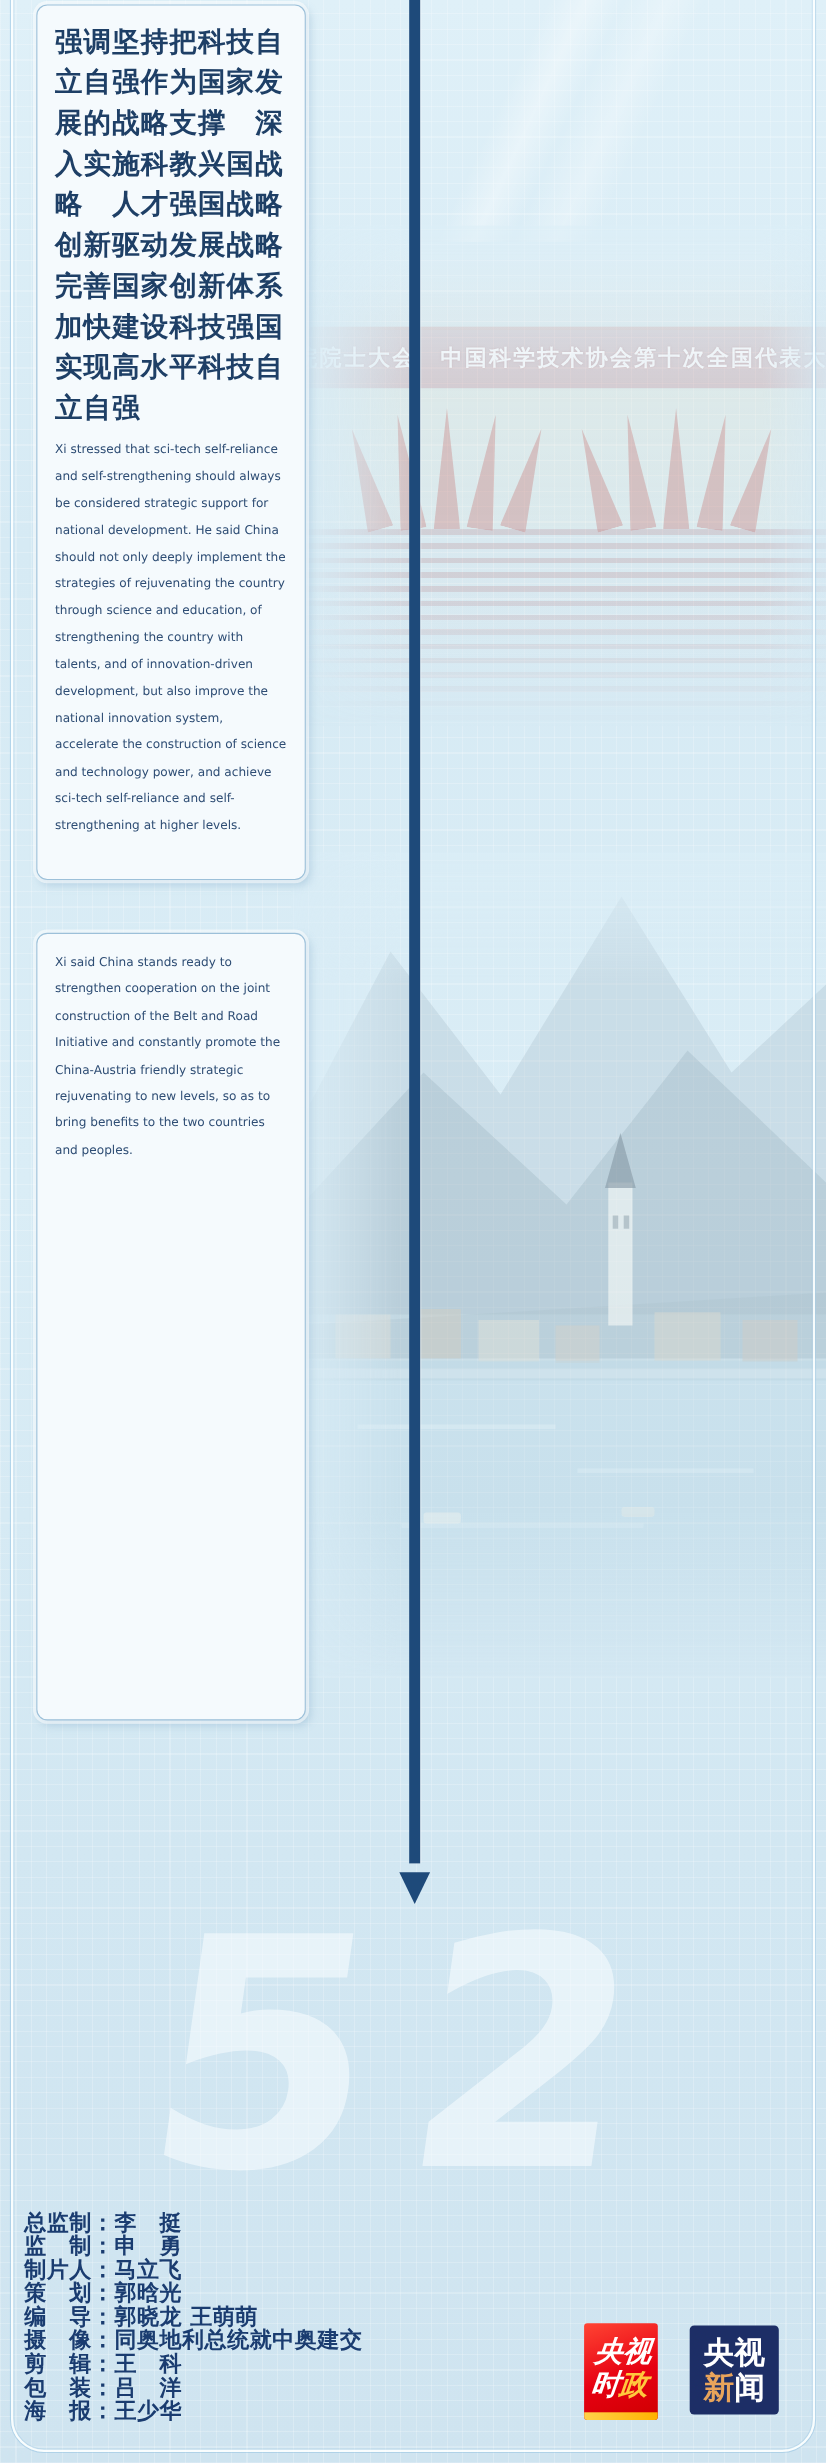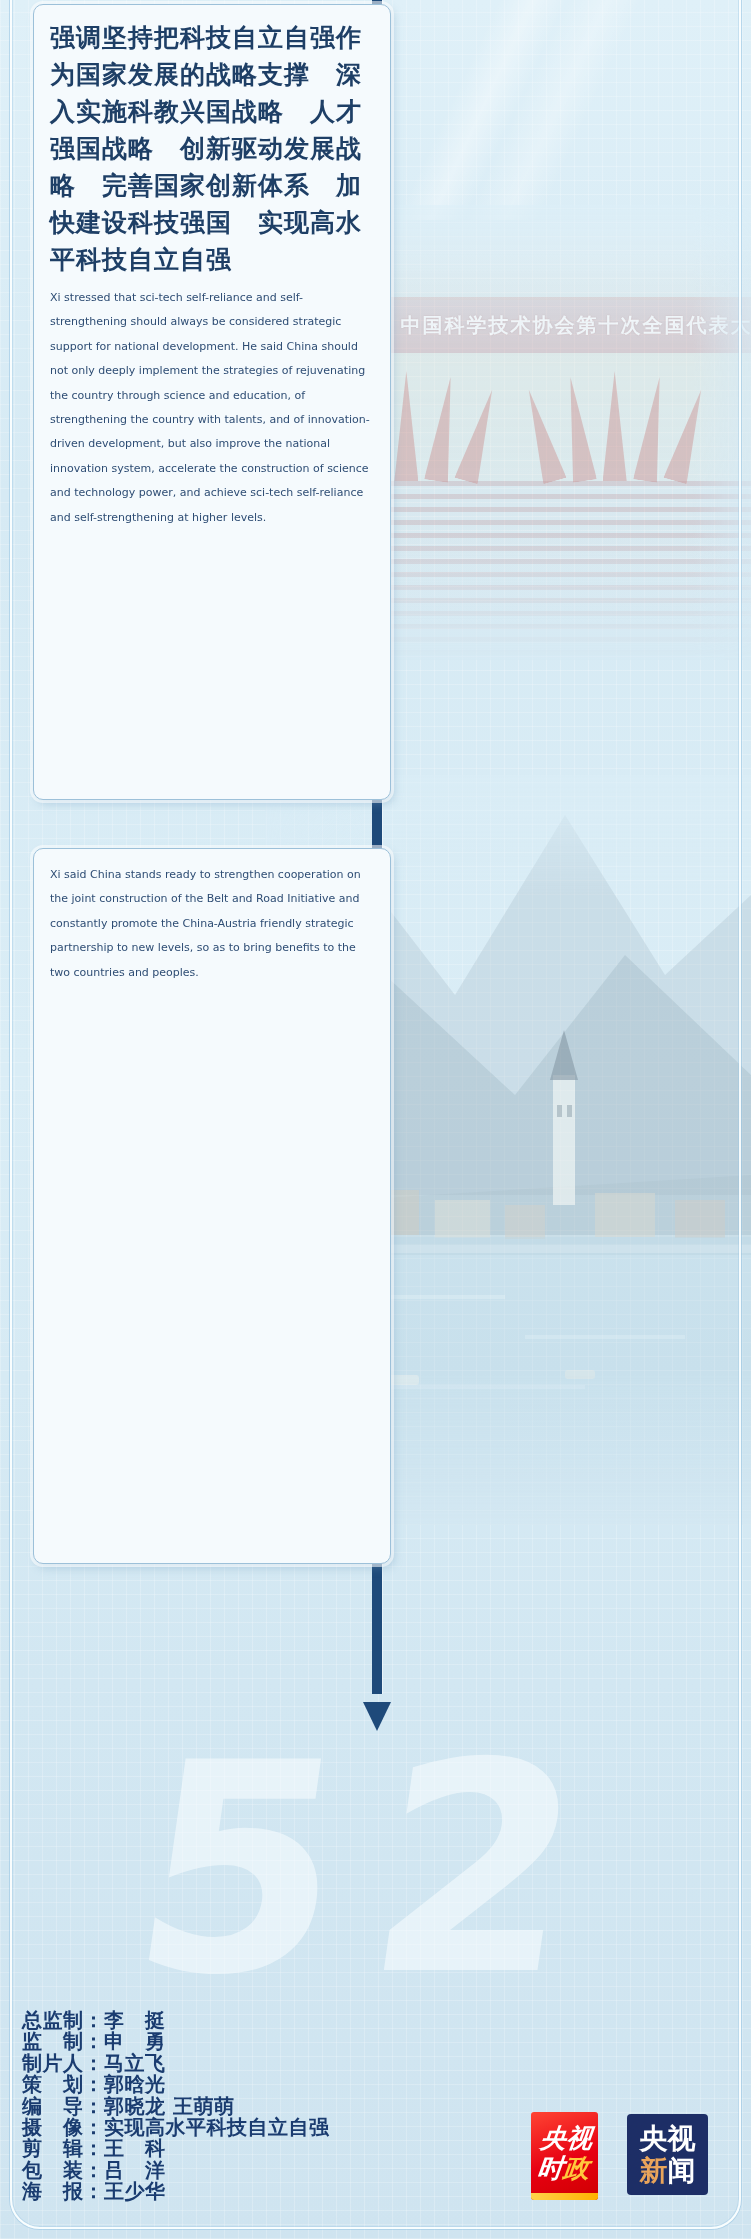--- a/index.html
+++ b/index.html
@@ -67,21 +67,21 @@
     letter-spacing:34px;transform:skewX(-8deg);font-family:"DejaVu Sans",sans-serif;}
 
   
   .timeline-line{position:absolute;left:372px;top:0;width:10px;height:1694px;
     background:#1e4a7a;z-index:3;box-shadow:1px 0 0 rgba(255,255,255,.5);}
   .timeline-arrow{position:absolute;left:363px;top:1702px;width:0;height:0;z-index:3;
     border-left:14px solid transparent;border-right:14px solid transparent;
     border-top:29px solid #1e4a7a;}
 
   
-  .card{position:absolute;left:33px;width:358px;box-sizing:border-box;z-index:4;
+  .card{position:absolute;left:33px;width:245px;box-sizing:border-box;z-index:4;
     background:#f5fafd;border:1px solid #9cc0d9;border-radius:10px;
     padding:14px 16px 16px 16px;
     box-shadow:0 0 0 3px rgba(255,255,255,.55), 3px 4px 8px rgba(110,155,190,.35);}
   .card1{top:4px;min-height:796px;}
   .card2{top:848px;min-height:716px;}
   .zh{font-family:"DejaVu Serif","Liberation Serif",serif;font-weight:bold;
     color:#1e3f66;font-size:25px;line-height:37px;letter-spacing:1px;margin:0 0 8px 0;}
   .en{font-family:"DejaVu Sans","Liberation Sans",sans-serif;color:#2e4d74;
     font-size:11px;line-height:24.4px;margin:0 0 18px 0;}
   .en:last-child{margin-bottom:0;}
@@ -170,30 +170,30 @@
   <div class="timeline-arrow"></div>
 
   <div class="frame"></div>
 
   <div class="card card1">
     <p class="zh">强调坚持把科技自立自强作为国家发展的战略支撑　深入实施科教兴国战略　人才强国战略　创新驱动发展战略　完善国家创新体系　加快建设科技强国　实现高水平科技自立自强</p>
     <p class="en">Xi stressed that sci-tech self-reliance and self-strengthening should always be considered strategic support for national development. He said China should not only deeply implement the strategies of rejuvenating the country through science and education, of strengthening the country with talents, and of innovation-driven development, but also improve the national innovation system, accelerate the construction of science and technology power, and achieve sci-tech self-reliance and self-strengthening at higher levels.</p>
   </div>
 
   <div class="card card2">
-    <p class="en">Xi said China stands ready to strengthen cooperation on the joint construction of the Belt and Road Initiative and constantly promote the China-Austria friendly strategic partnership to new levels, so as to bring benefits to the two countries and peoples.</p>
+    <p class="en">Xi said China stands ready to strengthen cooperation on the joint construction of the Belt and Road Initiative and constantly promote the China-Austria friendly strategic rejuvenating to new levels, so as to bring benefits to the two countries and peoples.</p>
   </div>
 
   <div class="credits">
     <div>总监制：李　挺</div>
     <div>监　制：申　勇</div>
     <div>制片人：马立飞</div>
     <div>策　划：郭晗光</div>
     <div>编　导：郭晓龙 王萌萌</div>
-    <div>摄　像：实现高水平科技自立自强</div>
+    <div>摄　像：同奥地利总统就中奥建交</div>
     <div>剪　辑：王　科</div>
     <div>包　装：吕　洋</div>
     <div>海　报：王少华</div>
   </div>
 
   <div class="logo logo-shizheng">
     <div class="ltxt">
       <span>央视</span>
       <span><span>时</span><span class="gold">政</span></span>
     </div>

